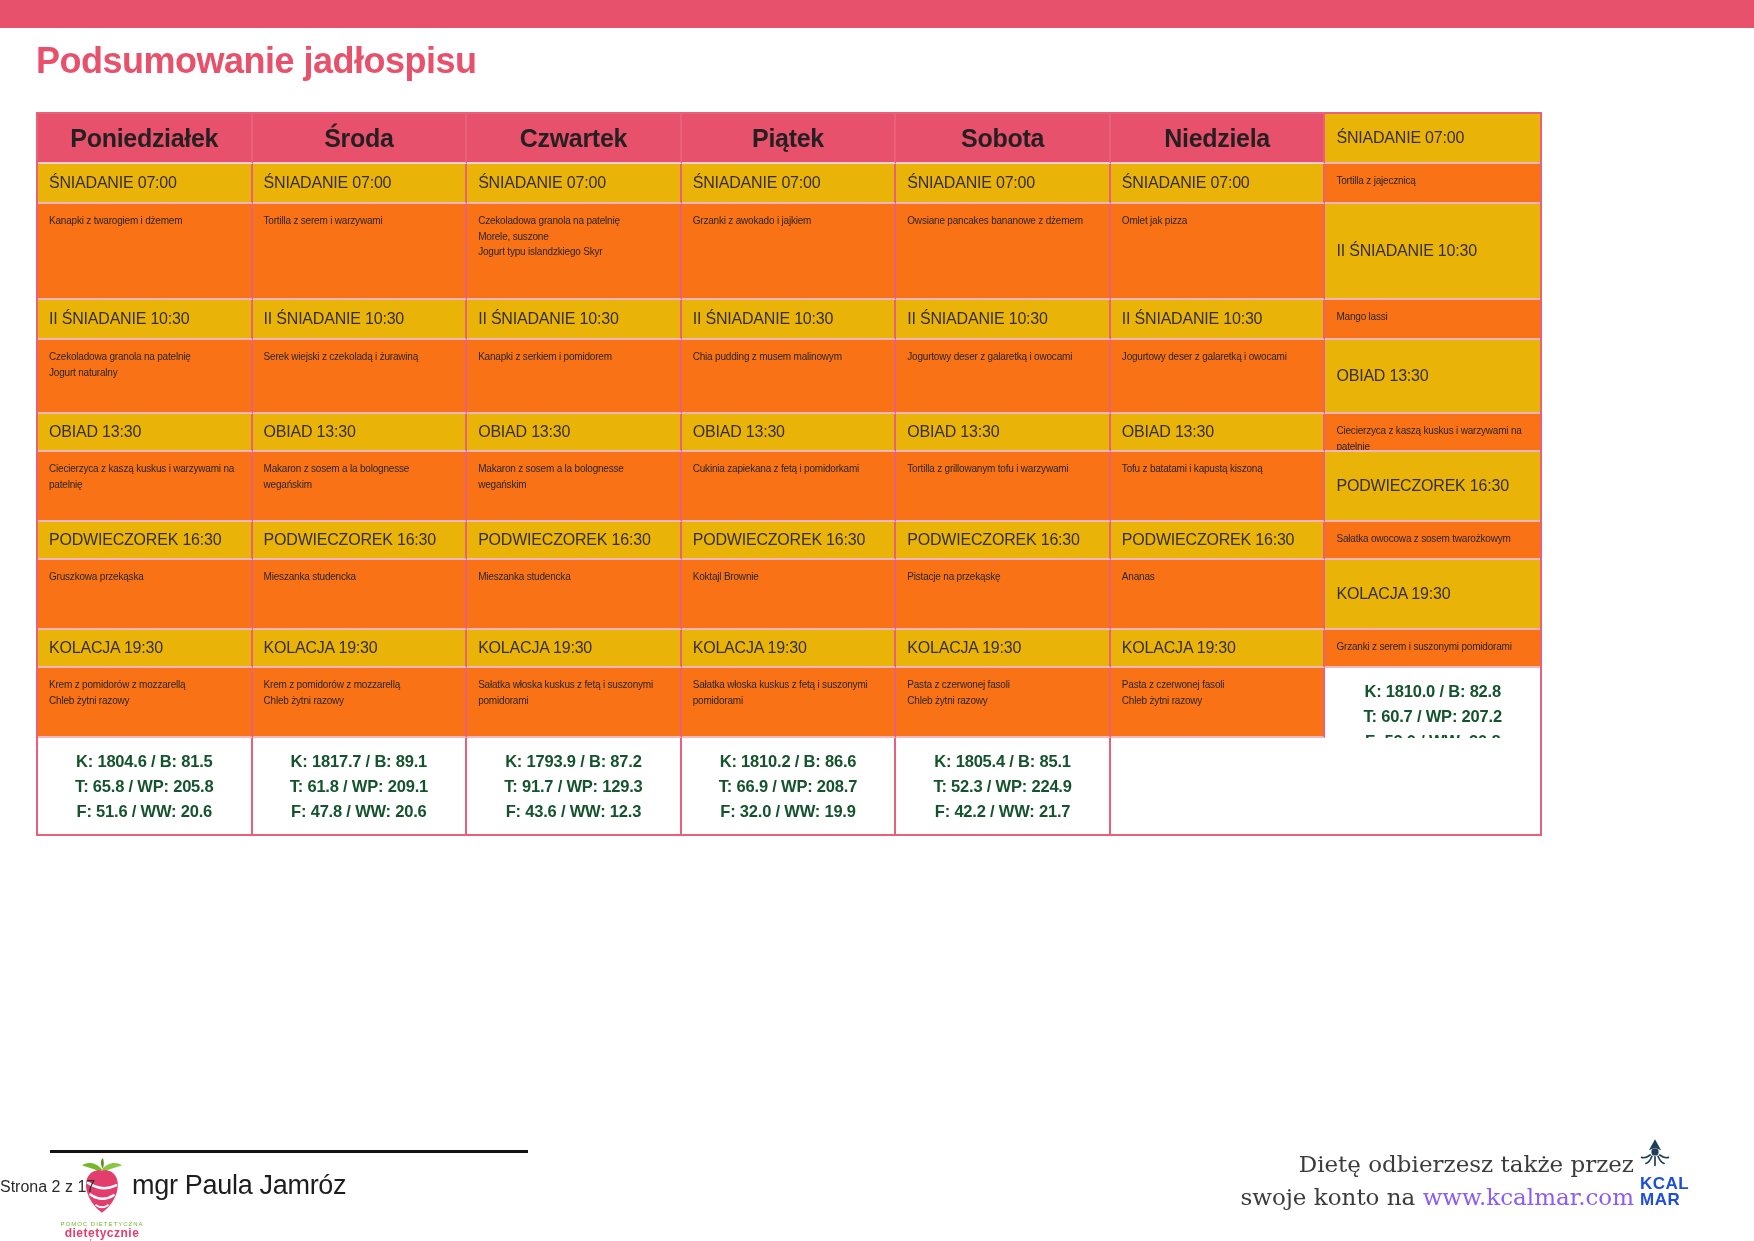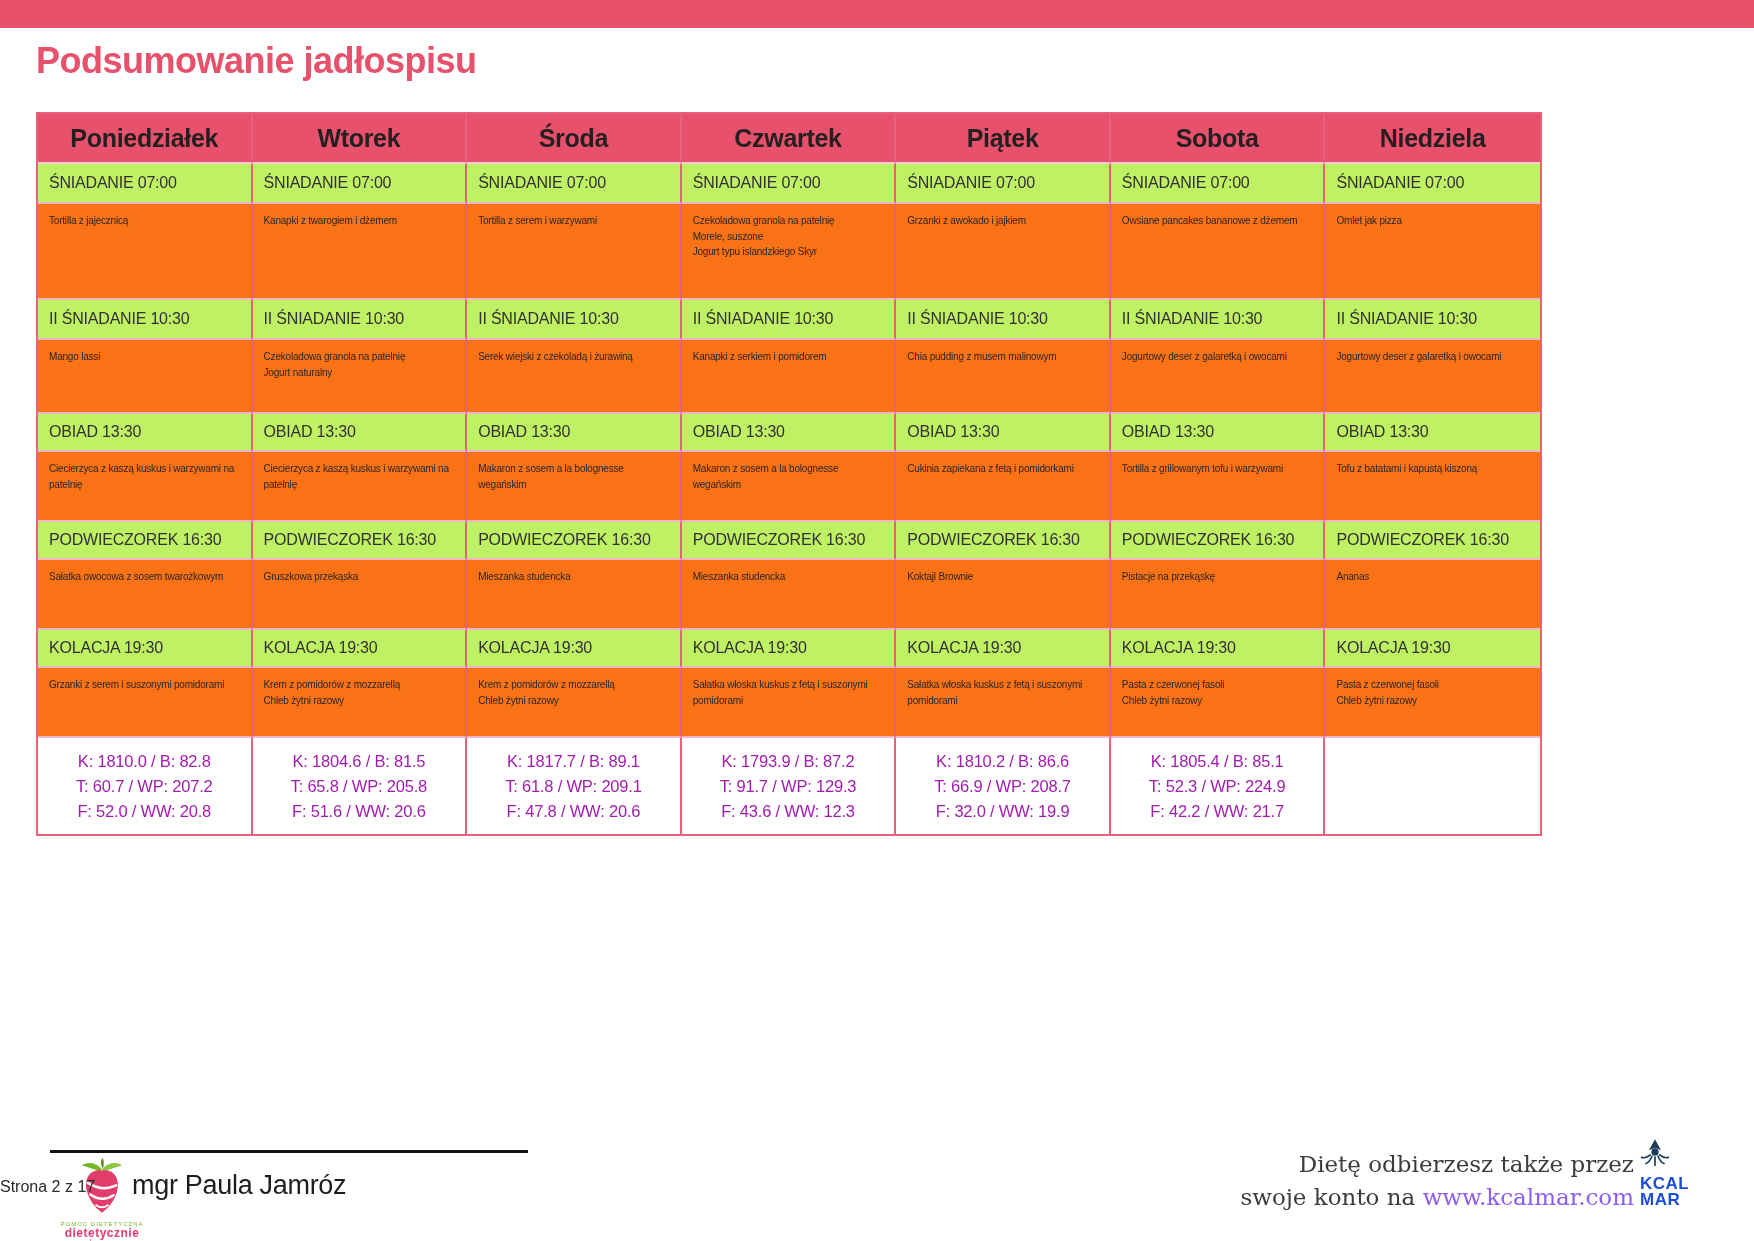--- a/index.html
+++ b/index.html
@@ -24,30 +24,30 @@
     border-right:2px solid #e8607a;border-bottom:2px solid #f3b6c2;
     box-sizing:border-box;overflow:hidden;
   }
   .menu-grid > div:nth-child(7n){border-right:none;}
   .day-header{
     background:#e8516b;display:flex;align-items:center;justify-content:center;
     font-size:25px;font-weight:bold;color:#241f21;letter-spacing:-0.3px;
     border-bottom-color:#f7ccd5 !important;
   }
   .meal-slot-cell{
-    background:#bef264;display:flex;align-items:center;padding:16px 11px;
+    background:#eab308;display:flex;align-items:center;padding:16px 11px;
     font-size:16px;color:#352f31;letter-spacing:-0.2px;white-space:nowrap;
   }
   .meal-cell{
     background:#f97316;padding:9px 11px;font-size:10px;line-height:1.55;
     color:#2b2628;letter-spacing:-0.2px;
   }
   .summary-cell{
     background:#ffffff;text-align:center;padding-top:11px;font-size:16.5px;
-    font-weight:normal;line-height:1.5;color:#a21caf;letter-spacing:-0.2px;
+    font-weight:bold;line-height:1.5;color:#14532d;letter-spacing:-0.2px;
     border-bottom:none !important;
   }
   
   .footer-rule{position:absolute;left:50px;top:1150px;width:478px;height:3px;background:#121212;}
   .brand-logo{position:absolute;left:56px;top:1158px;width:92px;text-align:center;}
   .brand-logo .tiny-green{font-size:6px;color:#76b82a;letter-spacing:1px;margin-top:1px;white-space:nowrap;}
   .brand-logo .brand-name{font-size:12px;color:#e23d6d;font-weight:bold;letter-spacing:0.5px;line-height:1;}
   .brand-logo .brand-script{font-family:"DejaVu Serif",serif;font-style:italic;font-size:9px;color:#d4849b;line-height:1.1;}
   .practitioner{position:absolute;left:132px;top:1170px;font-size:27px;color:#1d1d1d;letter-spacing:-0.3px;}
   .page-number{position:absolute;left:0;top:1178px;width:1568px;font-size:16px;color:#2b2b2b;}
@@ -62,23 +62,20 @@
 </head>
 <body>
 
 <div class="topbar"></div>
 
 <div class="page-title">Podsumowanie jadłospisu</div>
 
 <div class="menu-grid" id="menu-grid">
     <div class="day-header">
       <div>Poniedziałek</div>
-    </div>
-    <div class="day-header">
-      <div>Wtorek</div>
     </div>
     <div class="day-header">
       <div>Środa</div>
     </div>
     <div class="day-header">
       <div>Czwartek</div>
     </div>
     <div class="day-header">
       <div>Piątek</div>
     </div>

